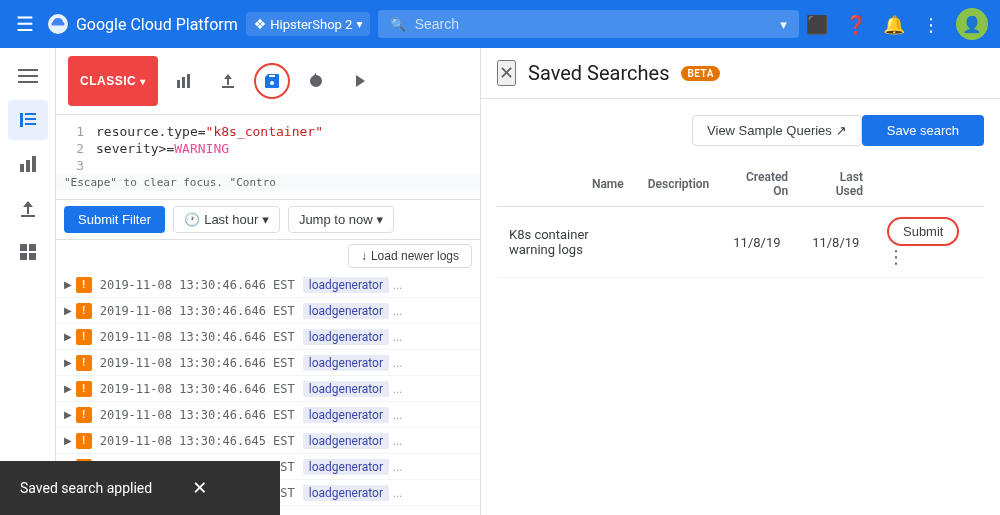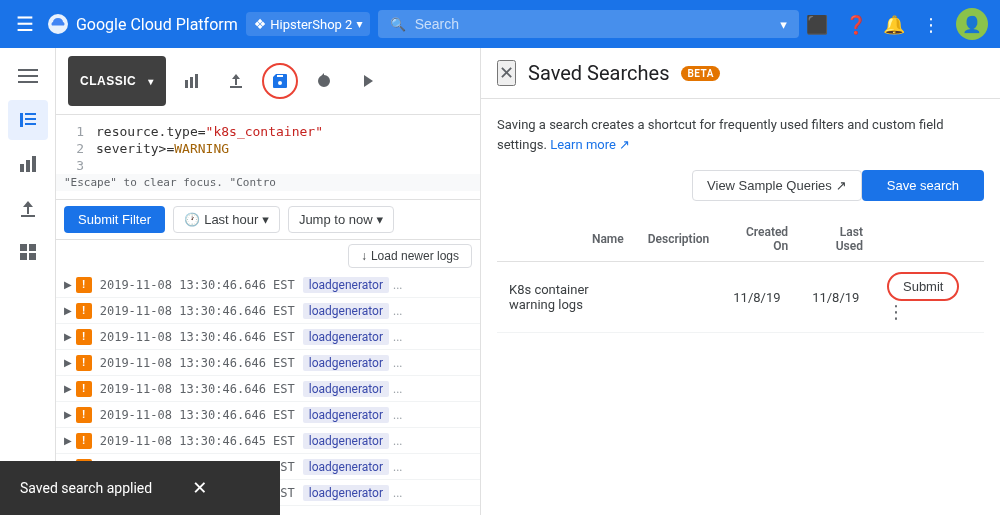--- a/index.html
+++ b/index.html
@@ -30,21 +30,21 @@
     
     .left-sidebar { width: 56px; background: #fff; border-right: 1px solid #e0e0e0; display: flex; flex-direction: column; align-items: center; padding-top: 8px; gap: 4px; }
     .sidebar-icon { width: 40px; height: 40px; display: flex; align-items: center; justify-content: center; border-radius: 4px; cursor: pointer; color: #5f6368; font-size: 18px; }
     .sidebar-icon.active { color: #1a73e8; background: #e8f0fe; }
 
     
     .content-area { flex: 1; display: flex; flex-direction: column; overflow: hidden; }
 
     
     .toolbar { display: flex; align-items: center; padding: 8px 12px; border-bottom: 1px solid #e0e0e0; gap: 8px; background: #fff; }
-    .classic-btn { background: #404040; color: #fff; border: none; border-radius: 4px; padding: 18px 12px; font-size: 12px; font-weight: 600; cursor: pointer; display: flex; align-items: center; gap: 12px; letter-spacing: 0.5px; }
+    .classic-btn { background: #ef4444; color: #fff; border: none; border-radius: 4px; padding: 18px 12px; font-size: 12px; font-weight: 600; cursor: pointer; display: flex; align-items: center; gap: 4px; letter-spacing: 0.5px; }
     .classic-btn .dropdown-arrow { font-size: 10px; }
     .toolbar-icon-btn { width: 36px; height: 36px; display: flex; align-items: center; justify-content: center; border: none; background: transparent; cursor: pointer; color: #5f6368; font-size: 18px; border-radius: 50%; }
     .toolbar-icon-btn.save-highlighted { border: 2px solid #ea4335; border-radius: 50%; color: #1a73e8; }
 
     
     .editor-container { background: #fff; border-bottom: 1px solid #e0e0e0; padding: 8px 0; font-family: monospace; font-size: 13px; }
     .code-line { display: flex; padding: 1px 8px; }
     .line-num { color: #9aa0a6; min-width: 20px; text-align: right; margin-right: 12px; user-select: none; }
     .code-text { color: #333; }
     .escape-hint { color: #5f6368; font-size: 11px; padding: 2px 8px; background: #f8f9fa; }
@@ -216,21 +216,21 @@
       </button>
     </div>
 
     <div class="editor-container">
       <div class="code-line">
         <span class="line-num">1</span>
         <span class="code-text">resource.type=<span style="color:#c5221f;">"k8s_container"</span></span>
       </div>
       <div class="code-line">
         <span class="line-num">2</span>
-        <span class="code-text">severity&gt;=<span style="color:#a16207;">WARNING</span></span>
+        <span class="code-text">severity&gt;=<span style="color:#ec4899;">WARNING</span></span>
       </div>
       <div class="code-line">
         <span class="line-num">3</span>
         <span class="code-text"></span>
       </div>
       <div class="escape-hint">"Escape" to clear focus. "Contro</div>
     </div>
 
     <div class="filter-bar">
       <button class="submit-filter-btn">Submit Filter</button>
@@ -321,24 +321,20 @@
     </div>
   </div>
 
   <div class="right-panel">
     <div class="right-panel-header">
       <button class="close-btn">✕</button>
       <span class="panel-title">Saved Searches</span>
       <span class="beta-badge">BETA</span>
     </div>
     <div class="right-panel-body">
-      <p class="panel-description">
-        <span>Saving a search creates a shortcut for frequently used filters and custom field settings.</span>
-        <a href="#"> Learn more ↗</a>
-      </p>
       <div class="panel-actions">
         <button class="view-sample-btn">
           <span>View Sample Queries</span>
           <span>↗</span>
         </button>
         <button class="save-search-btn">Save search</button>
       </div>
 
       <table class="searches-table">
         <thead>

